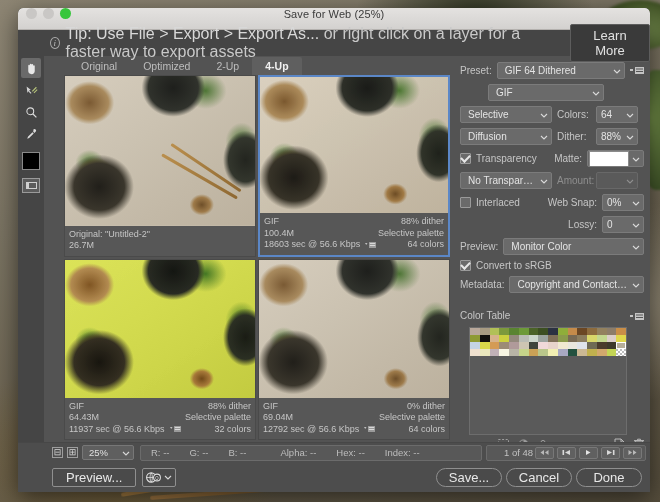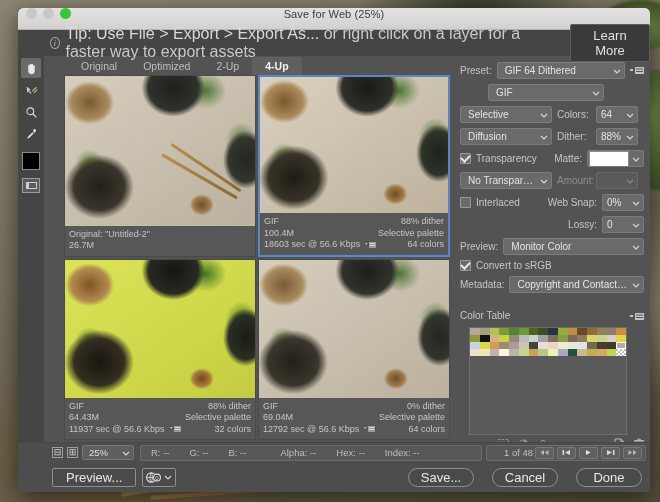--- a/index.html
+++ b/index.html
@@ -322,21 +322,21 @@
     height: 19px; padding: 0 10px; border-radius: 10px;
     cursor: pointer; display:flex; align-items:center; justify-content:center;
   }
   .btn.square { border-radius: 2px; padding: 0 13px; }
   .btn.wide { min-width: 66px; }
   .preview-browser {
     display: flex; align-items: center; height: 19px;
     background: #4a4a4a; border: 1px solid #8f8f8f; border-radius: 2px;
     padding: 0 3px; gap: 3px; cursor: pointer;
   }
-  .actions-right { margin-left: auto; display: flex; gap: 18px; }
+  .actions-right { margin-left: auto; display: flex; gap: 4px; }
 </style>
 </head>
 <body>
 
 <div id="desktop">
   <div class="leaf2"></div>
   <div class="leaf1"></div>
   <div class="stick"></div>
   <div class="stick2"></div>
 </div>

